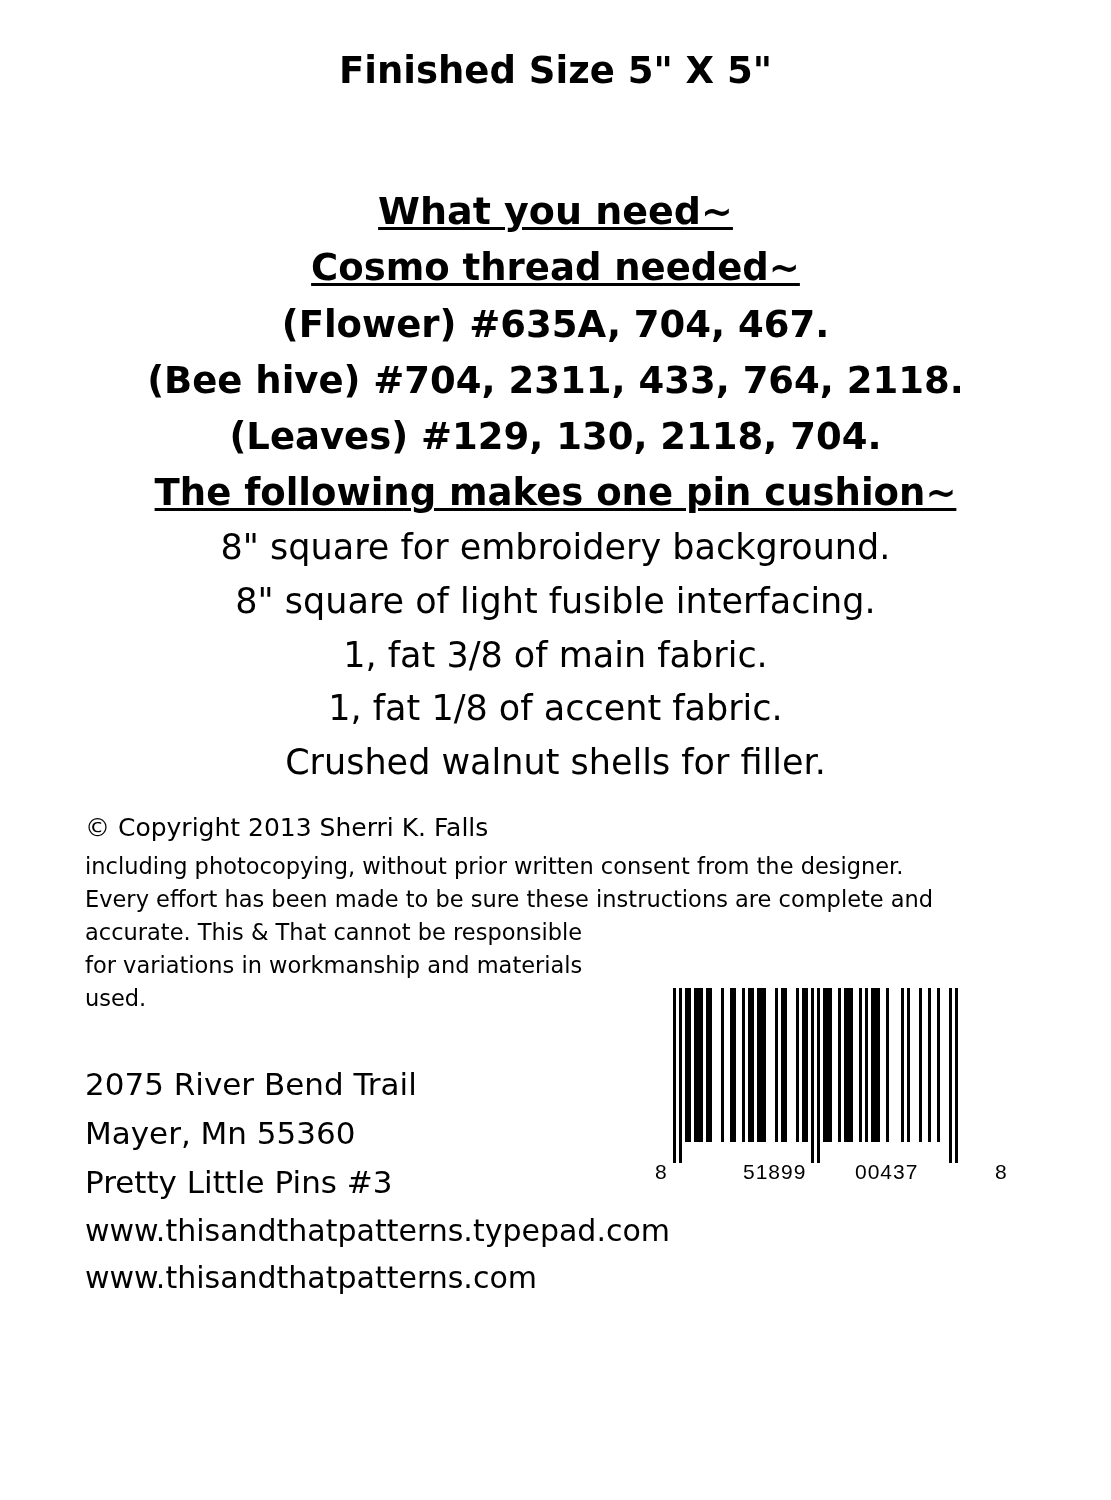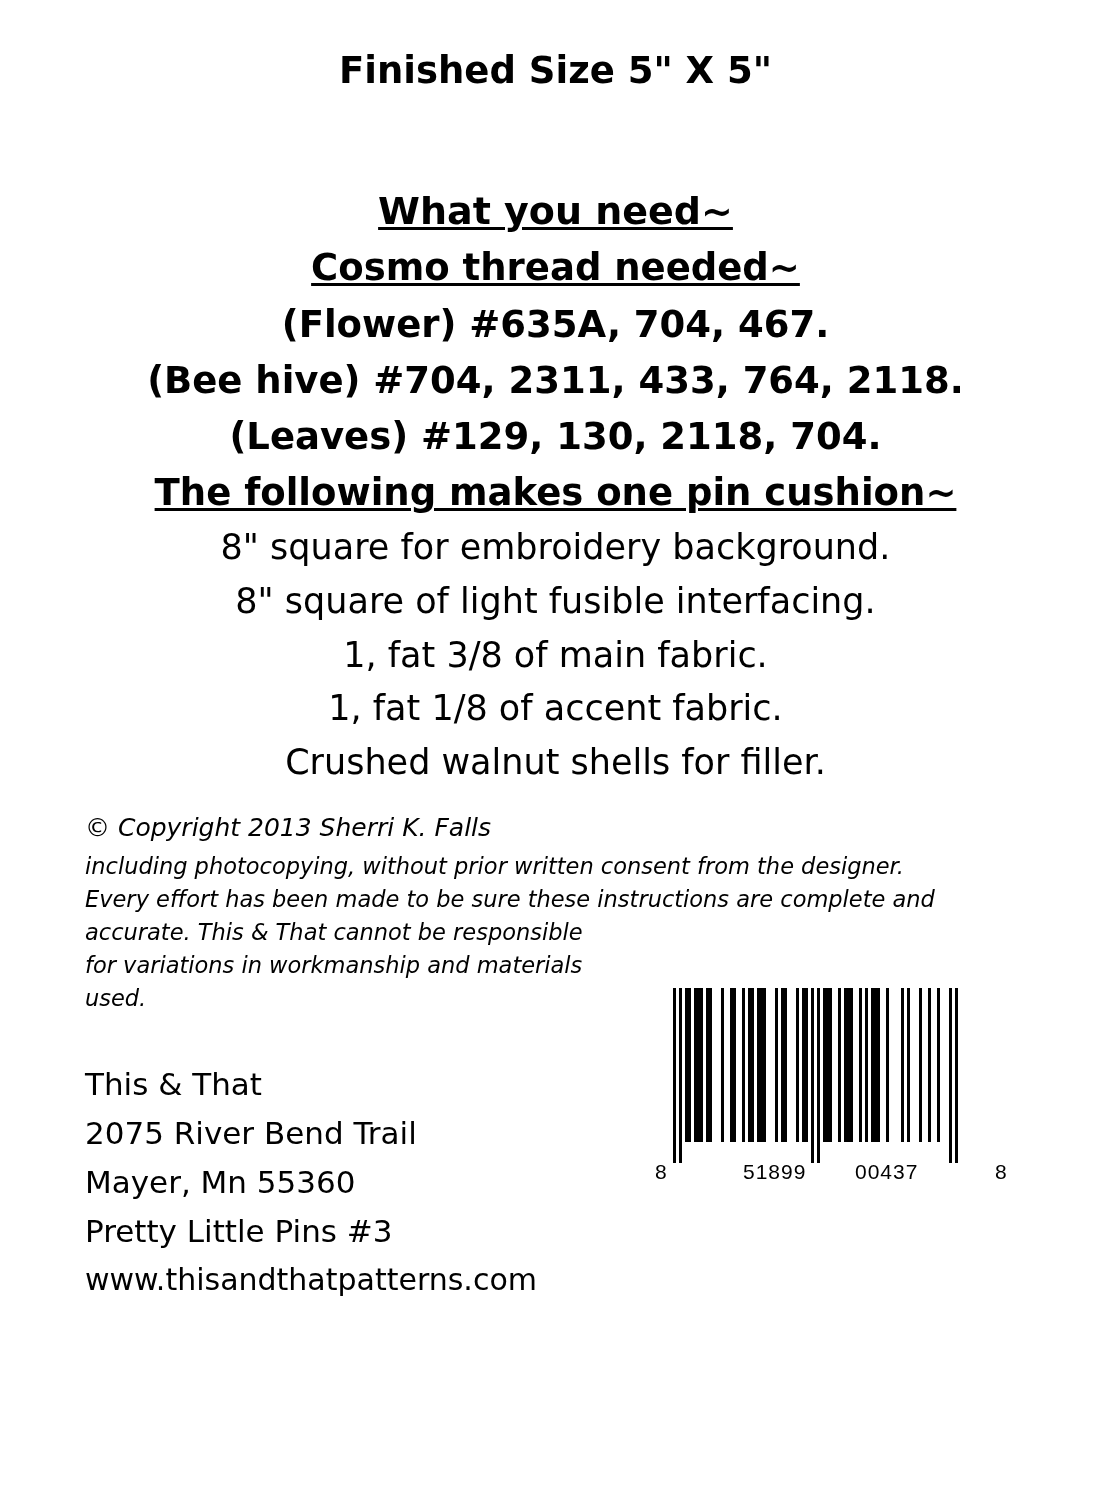--- a/index.html
+++ b/index.html
@@ -65,21 +65,20 @@
     line-height: 1.53;
     white-space: nowrap;
   }
 
   
   .legal {
     position: absolute;
     left: 85px;
     top: 812px;
     width: 930px;
-    font-style: italic;
   }
 
   .copyright-line {
     font-size: 25px;
     line-height: 1.28;
     white-space: nowrap;
   }
 
   .legal-body {
     margin-top: 6px;
@@ -193,24 +192,24 @@
     <div class="legal-body">
       <div>including photocopying, without prior written consent from the designer.</div>
       <div>Every effort has been made to be sure these instructions are complete and</div>
       <div>accurate. This &amp; That cannot be responsible</div>
       <div class="narrow">for variations in workmanship and materials</div>
       <div class="narrow">used.</div>
     </div>
   </div>
 
   <div class="address">
-    <div class="address-line">This &amp; That</div>
     <div class="address-line">2075 River Bend Trail</div>
     <div class="address-line">Mayer, Mn 55360</div>
     <div class="address-line">Pretty Little Pins #3</div>
+    <div class="address-line url">www.thisandthatpatterns.typepad.com</div>
     <div class="address-line url">www.thisandthatpatterns.com</div>
   </div>
 
   <div class="barcode-wrap">
     <div class="barcode-bars" id="barcode-bars">
         <div class="bar" style="width: 3px;"></div>
         <div class="sp" style="width: 3px;"></div>
         <div class="bar" style="width: 3px;"></div>
         <div class="sp" style="width: 3px;"></div>
         <div class="bar short" style="width: 6px;"></div>

